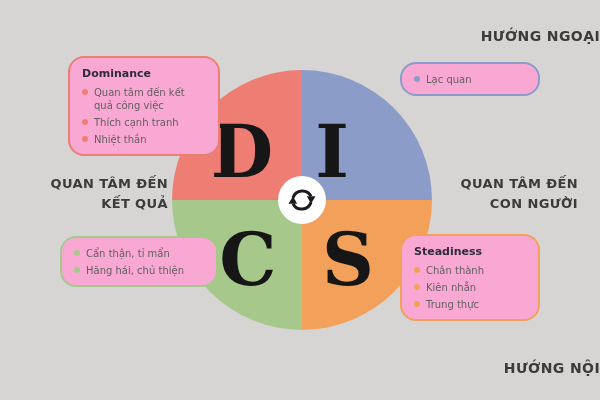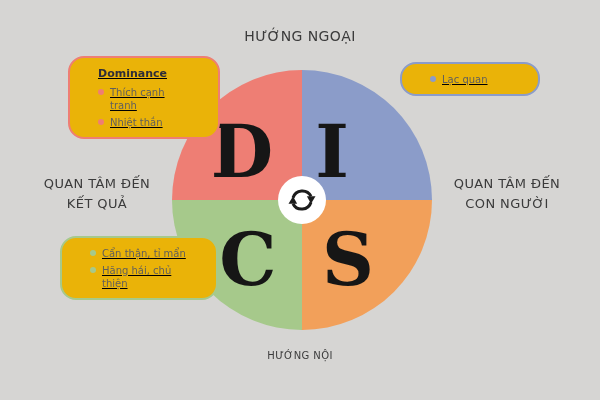--- a/index.html
+++ b/index.html
@@ -9,27 +9,27 @@
   .canvas {
     position: relative;
     width: 600px; height: 400px;
     background: var(--background, #d6d5d3);
     overflow: hidden;
   }
 
   
   .axis-label {
     position: absolute;
-    font-weight: normal;
+    font-weight: bold;
     color: var(--text-dark, #3b3b3b);
-    text-align: center;
+    text-align: right;
     letter-spacing: .4px;
   }
   .axis-top    { left: 0; right: 0; top: 28px;  font-size: 14px; }
-  .axis-bottom { left: 0; right: 0; top: 350px; font-size: 10px; }
+  .axis-bottom { left: 0; right: 0; top: 360px; font-size: 14px; }
   .axis-left   { left: 26px;  width: 142px; top: 174px; font-size: 13px; line-height: 1.5; }
   .axis-right  { left: 436px; width: 142px; top: 174px; font-size: 13px; line-height: 1.5; }
 
   
   .disc-circle {
     position: absolute;
     left: 172px; top: 70px;
     width: 260px; height: 260px;
     border-radius: 50%;
     background: conic-gradient(
@@ -58,25 +58,24 @@
     transform: translate(-50%, -50%);
     width: 48px; height: 48px;
     background: #ffffff;
     border-radius: 50%;
     display: flex; align-items: center; justify-content: center;
   }
 
   
   .box {
     position: absolute;
-    background: #eab308;
+    background: #f9a8d4;
     border: 2px solid #999;
     border-radius: 16px;
-    padding: 9px 28px 8px;
-    text-decoration: underline;
+    padding: 9px 12px 8px;
   }
   .box-title {
     font-size: 11px;
     font-weight: bold;
     color: #2d2d3a;
     margin-bottom: 6px;
   }
   .box-list { list-style: none; }
   .box-list li {
     display: flex;
@@ -134,20 +133,24 @@
         <polygon points="13.5,25 2,25 8,15" fill="#1c1c1c"></polygon>
       </svg>
     </div>
   </div>
 
   <div class="box box-dominance">
     <div class="box-title">Dominance</div>
     <ul class="box-list">
       <li>
           <span class="dot"></span>
+          <span>Quan tâm đến kết quả công việc</span>
+        </li>
+      <li>
+          <span class="dot"></span>
           <span>Thích cạnh tranh</span>
         </li>
       <li>
           <span class="dot"></span>
           <span>Nhiệt thắn</span>
         </li>
     </ul>
   </div>
 
   <div class="box box-influence">
@@ -165,14 +168,31 @@
           <span class="dot"></span>
           <span>Cẩn thận, tỉ mẩn</span>
         </li>
       <li>
           <span class="dot"></span>
           <span>Hăng hái, chủ thiện</span>
         </li>
     </ul>
   </div>
 
+  <div class="box box-steadiness">
+    <div class="box-title">Steadiness</div>
+    <ul class="box-list">
+      <li>
+          <span class="dot"></span>
+          <span>Chân thành</span>
+        </li>
+      <li>
+          <span class="dot"></span>
+          <span>Kiên nhẫn</span>
+        </li>
+      <li>
+          <span class="dot"></span>
+          <span>Trung thực</span>
+        </li>
+    </ul>
+  </div>
 
 </div>
 
 </body></html>

